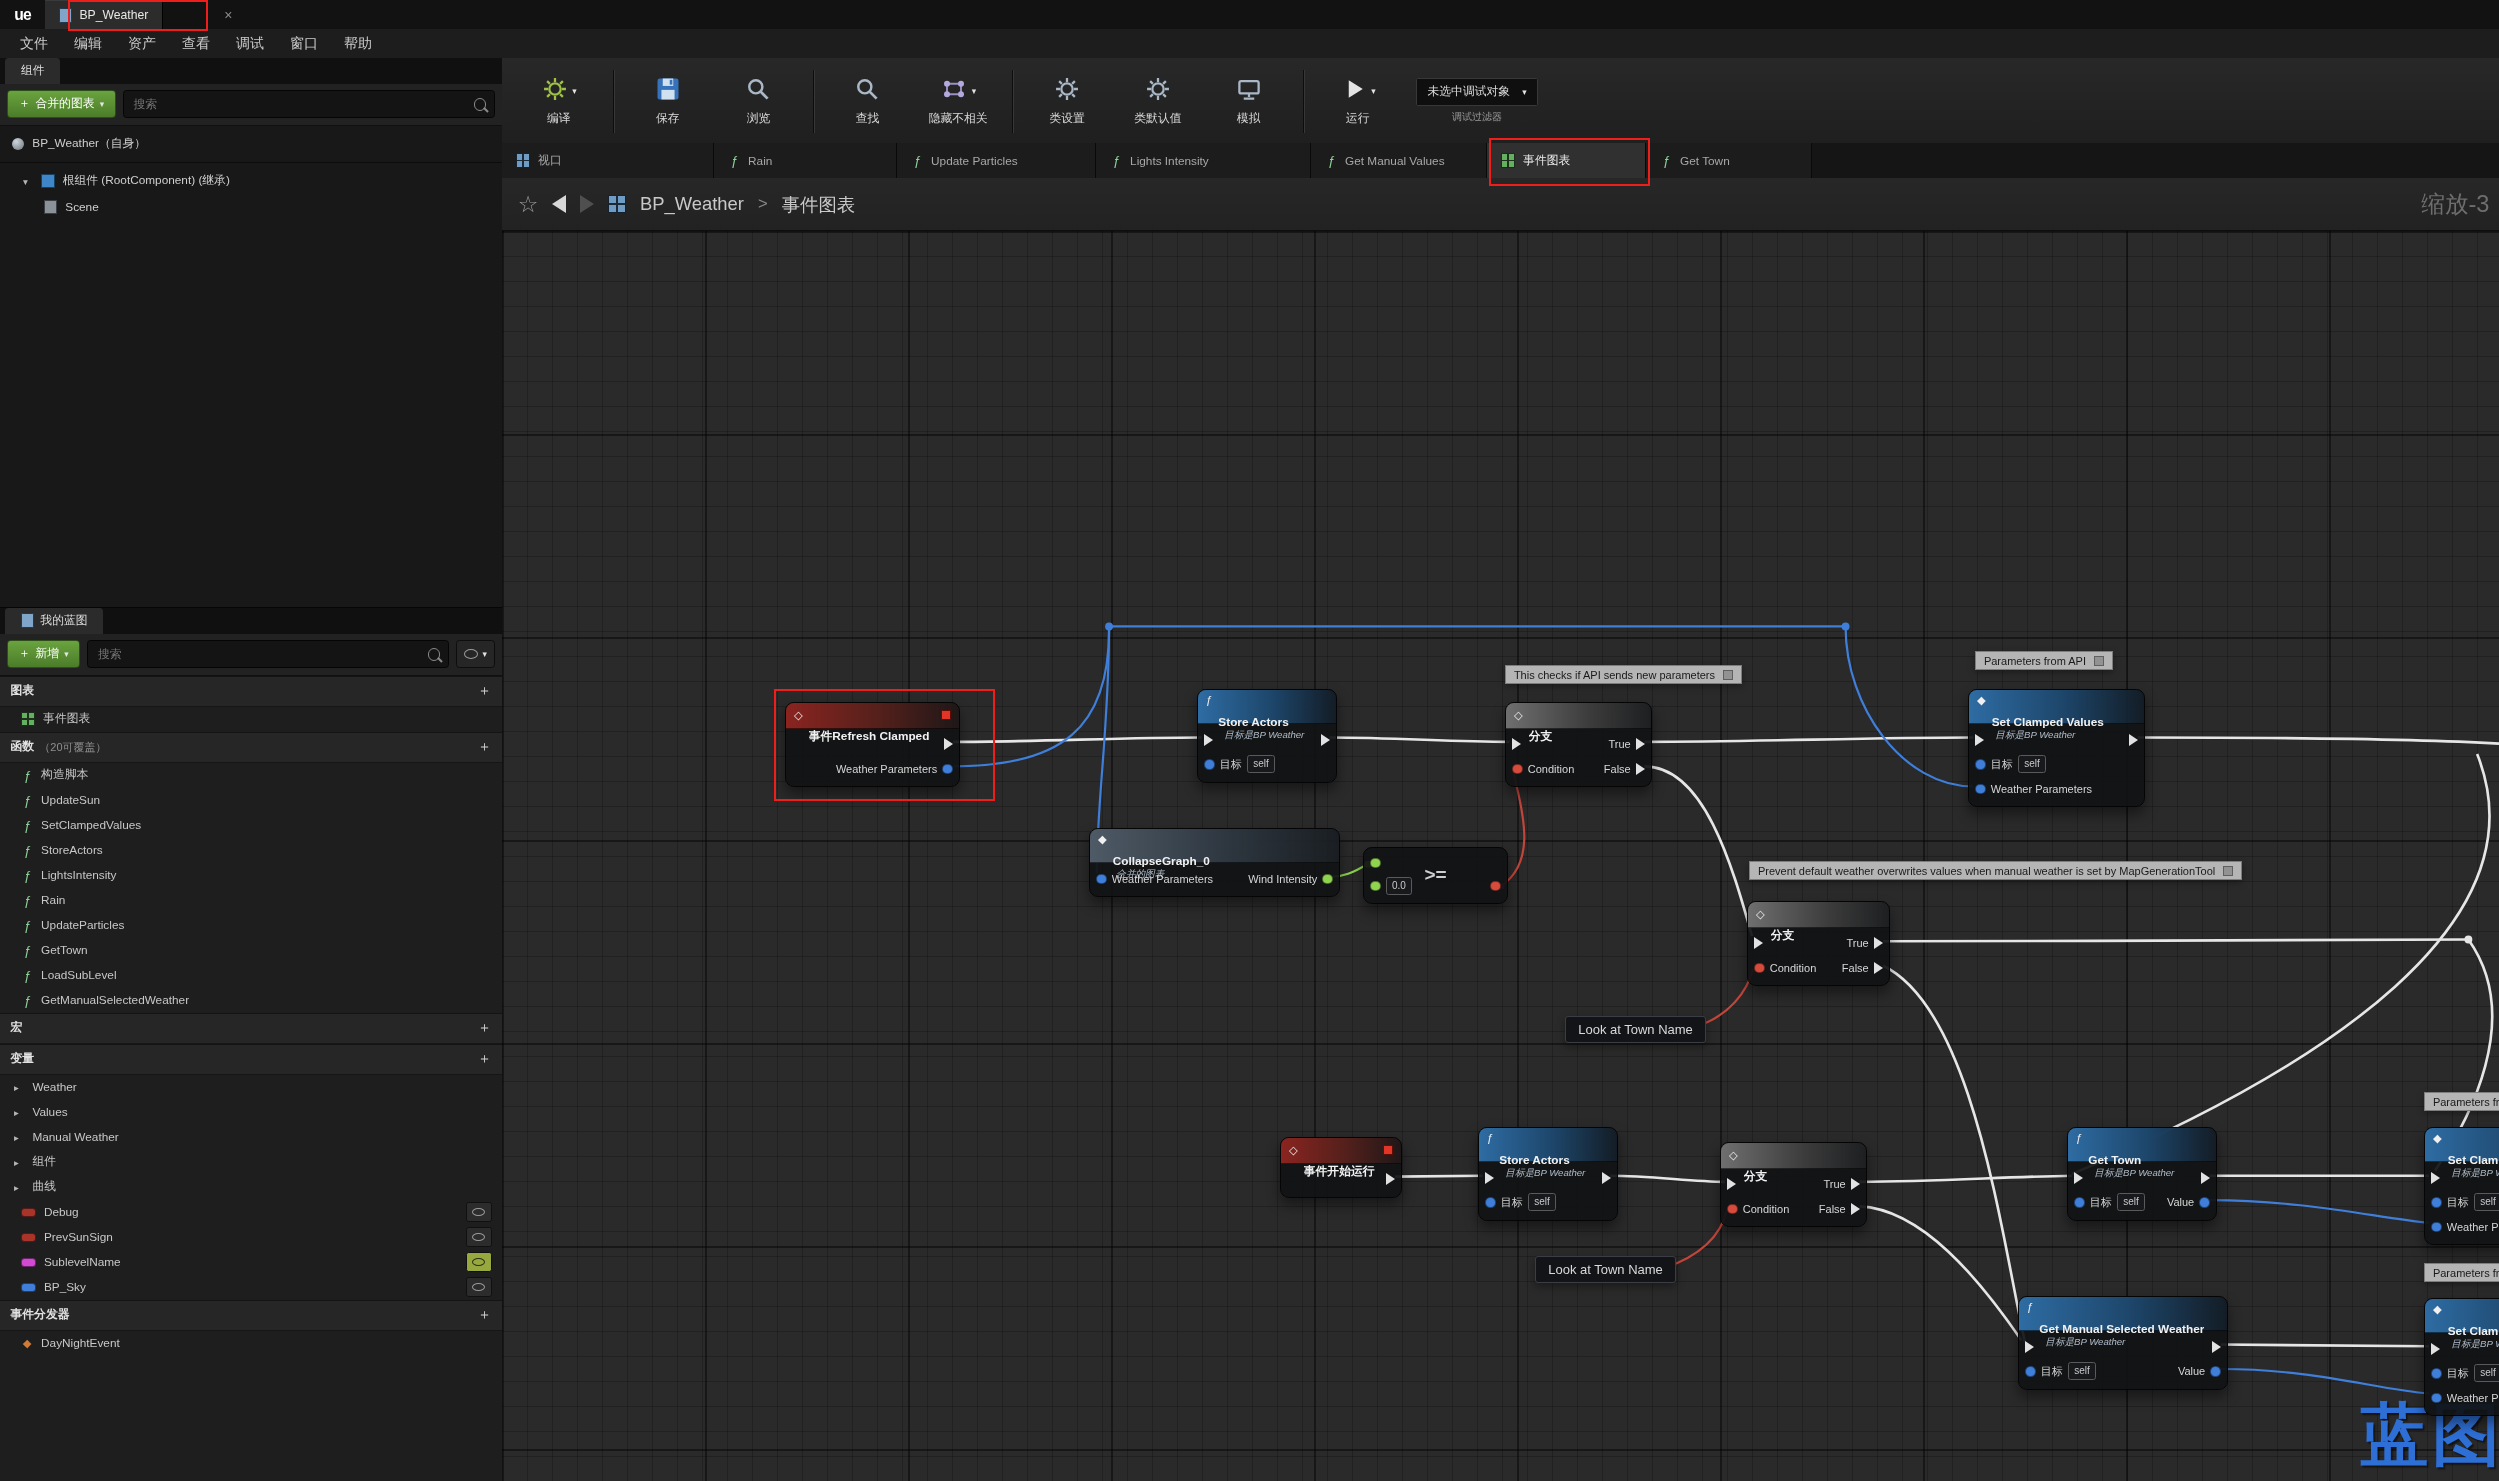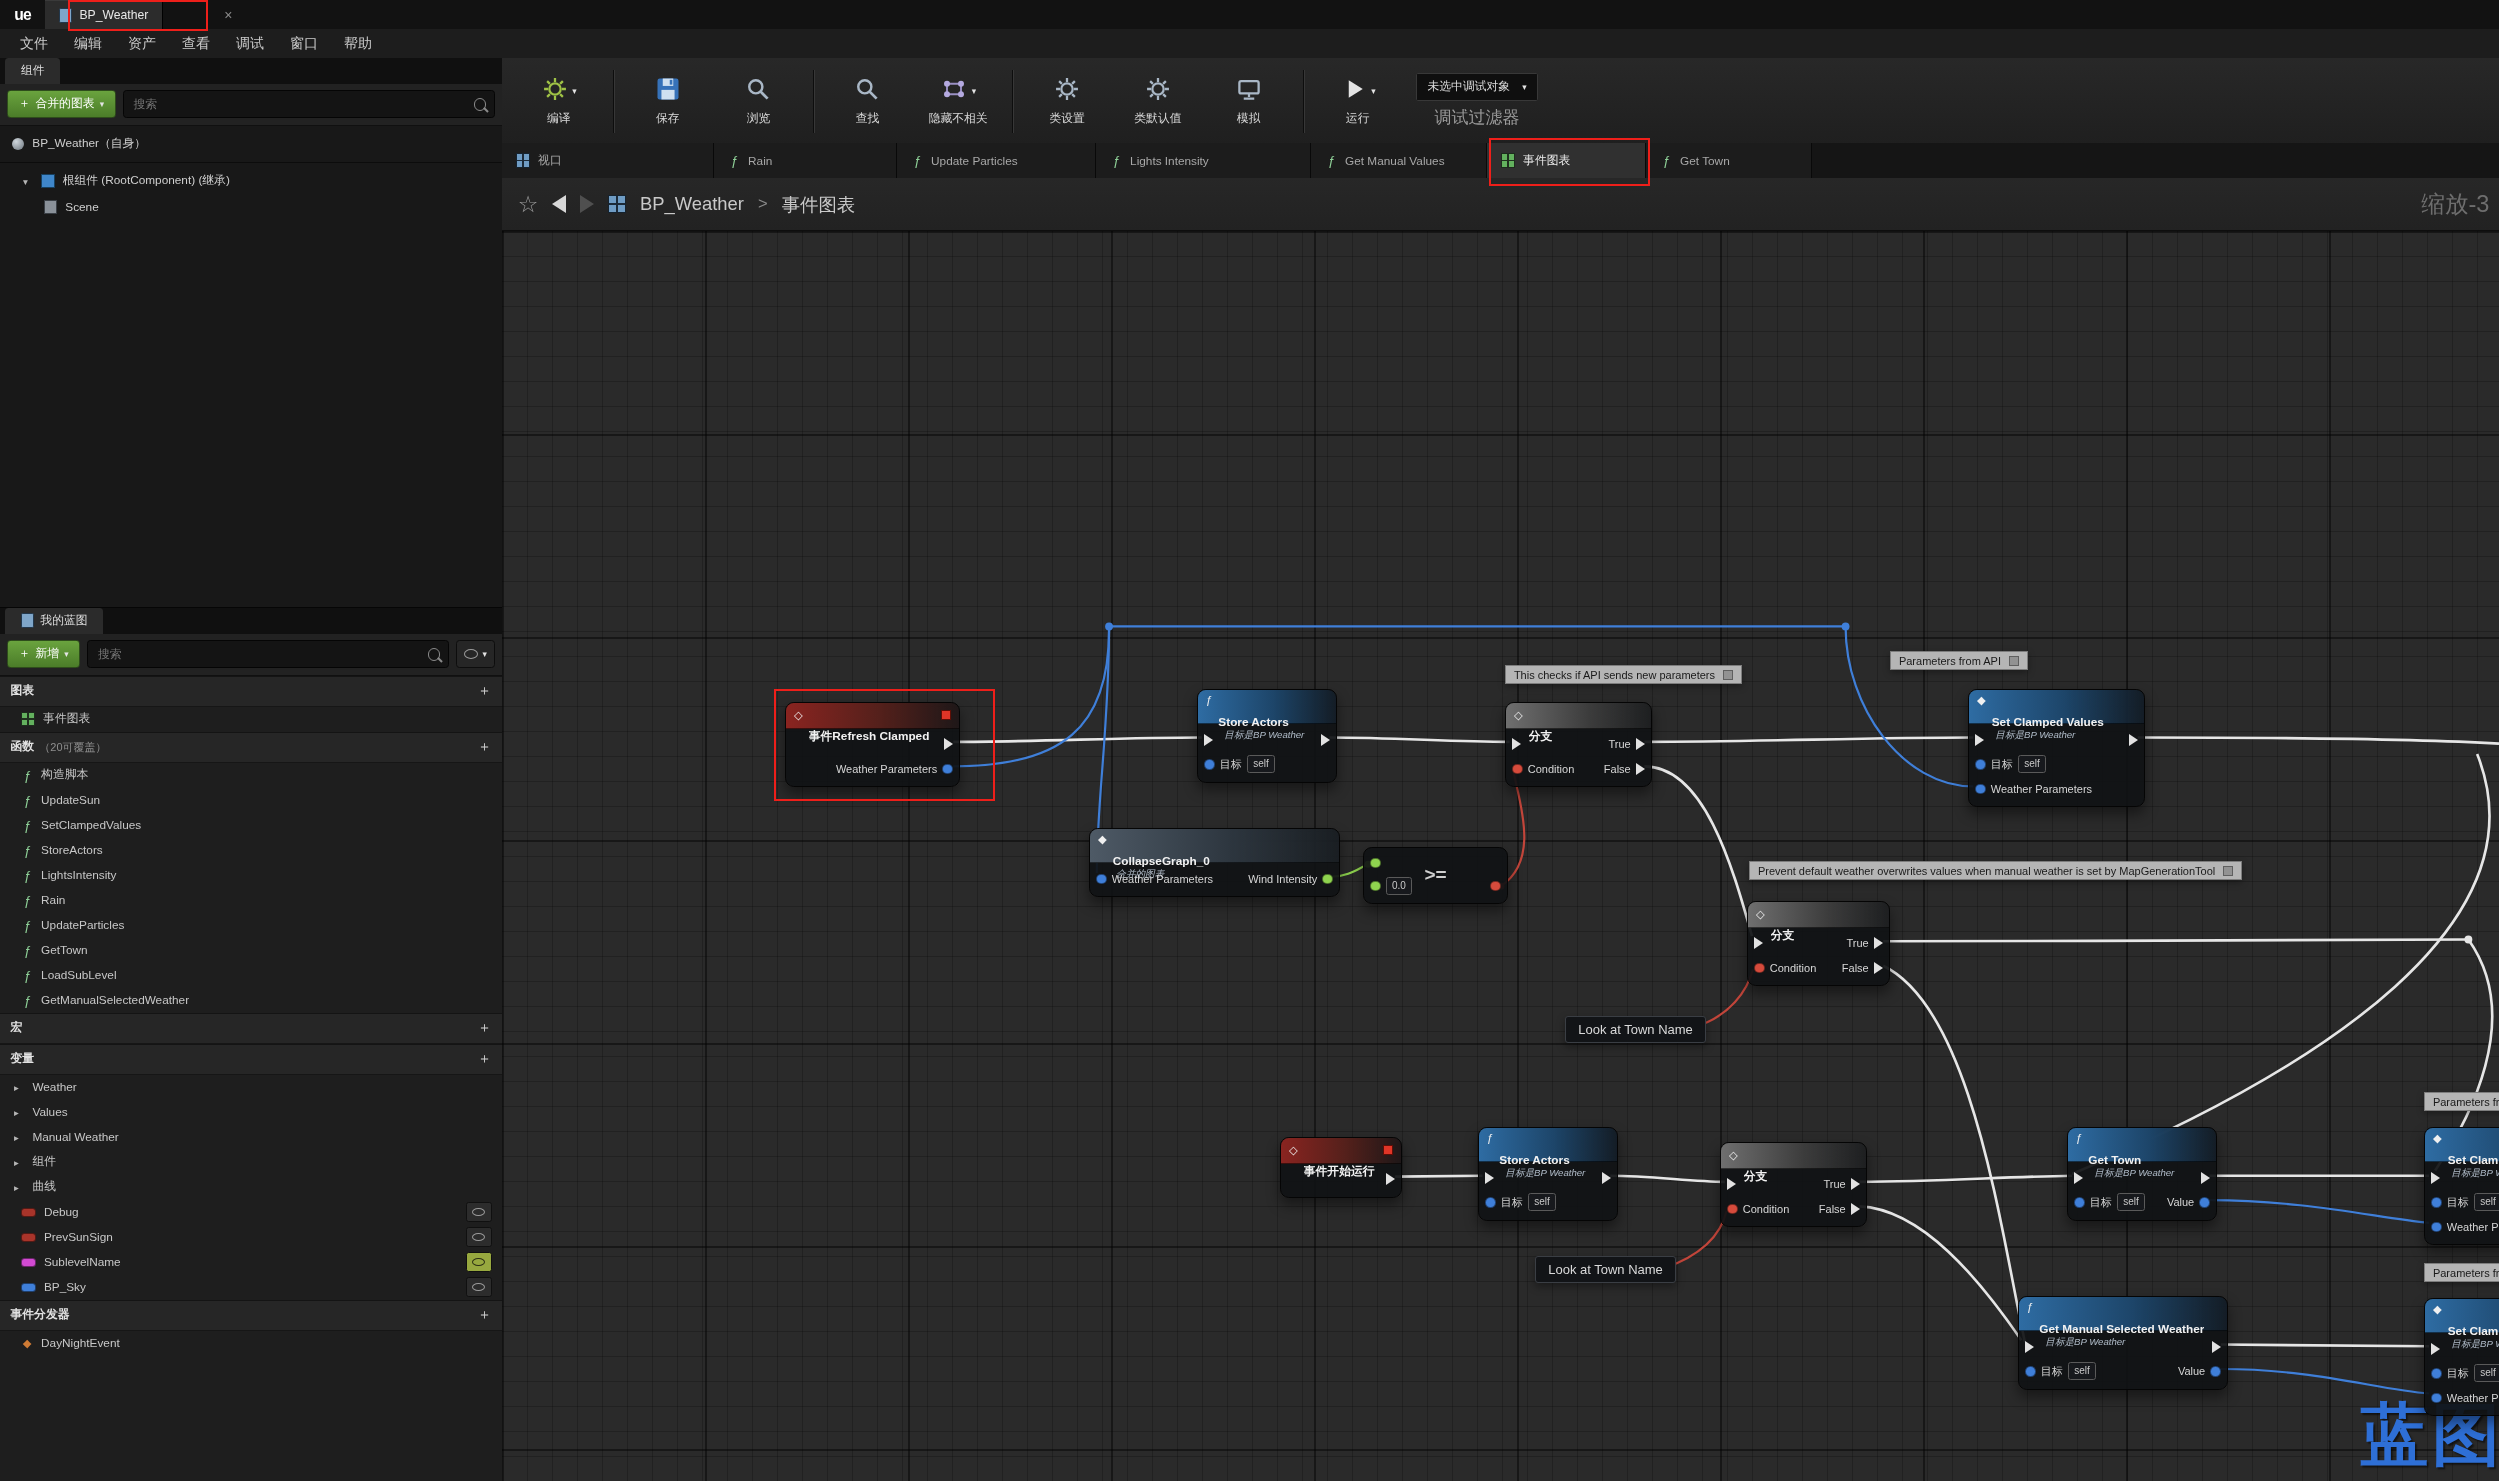--- a/index.html
+++ b/index.html
@@ -72,21 +72,21 @@
   
   .toolbar{position:absolute;left:502px;top:58px;right:0;height:86px;background:linear-gradient(#282828,#1f1f1f);
            border-bottom:0.9px solid #090909;display:flex;align-items:center;padding:0 12.2px;gap:1.7px;}
   .tb-btn{display:flex;flex-direction:column;align-items:center;justify-content:center;gap:4.4px;min-width:75px;height:77px;
           color:#d8d8d8;font-size:11.8px;border-radius:3.5px;position:relative;white-space:nowrap;padding:0 7px;}
   .tb-iconrow{display:flex;align-items:center;gap:3.5px;height:31.5px;}
   .tb-sep{width:0.9px;height:63px;background:#0d0d0d;box-shadow:0.9px 0 0 #3a3a3a;margin:0 7.9px;}
   .debug-box{margin-left:12.2px;display:flex;flex-direction:column;align-items:center;gap:4.4px;}
   .debug-select{background:#0f0f0f;border:0.9px solid #383838;color:#dddddd;font-size:11.8px;padding:5.2px 10.5px;
                 display:flex;gap:12.2px;align-items:center;border-radius:1.7px;}
-  .debug-label{color:#9a9a9a;font-size:17px;font-family:Liberation Mono, monospace;}
+  .debug-label{color:#9a9a9a;font-size:10px;font-family:Liberation Mono, monospace;}
 
   
   .doc-tabs{position:absolute;left:502px;top:143px;right:0;height:35px;background:#151515;display:flex;
             align-items:stretch;border-bottom:0.9px solid #000;}
   .doc-tab{display:flex;align-items:center;gap:7.9px;padding:0 14px;border-right:0.9px solid #090909;color:#a8a8a8;
            font-size:11.8px;background:#1c1c1c;box-sizing:border-box;white-space:nowrap;overflow:hidden;}
   .doc-tab.active{background:#303030;color:#ebebeb;}
 
   
   .crumbbar{position:absolute;left:502px;top:178px;right:0;height:52px;background:linear-gradient(#272727,#222222);
@@ -926,21 +926,21 @@
               <span class="pinlab">Weather Par</span>
             </span>
             <span></span>
           </div>
         </div>
       </div>
       <div class="gcomment" style="left: 1003px; top: 434px;">
         <span>This checks if API sends new parameters</span>
         <span class="cflag"></span>
       </div>
-      <div class="gcomment" style="left: 1388px; top: 420px;">
+      <div class="gcomment" style="left: 1473px; top: 420px;">
         <span>Parameters from API</span>
         <span class="cflag"></span>
       </div>
       <div class="gcomment" style="left: 1247px; top: 630px;">
         <span>Prevent default weather overwrites values when manual weather is set by MapGenerationTool</span>
         <span class="cflag"></span>
       </div>
       <div class="gcomment" style="left: 1922px; top: 861px;">
         <span>Parameters fro</span>
       </div>

